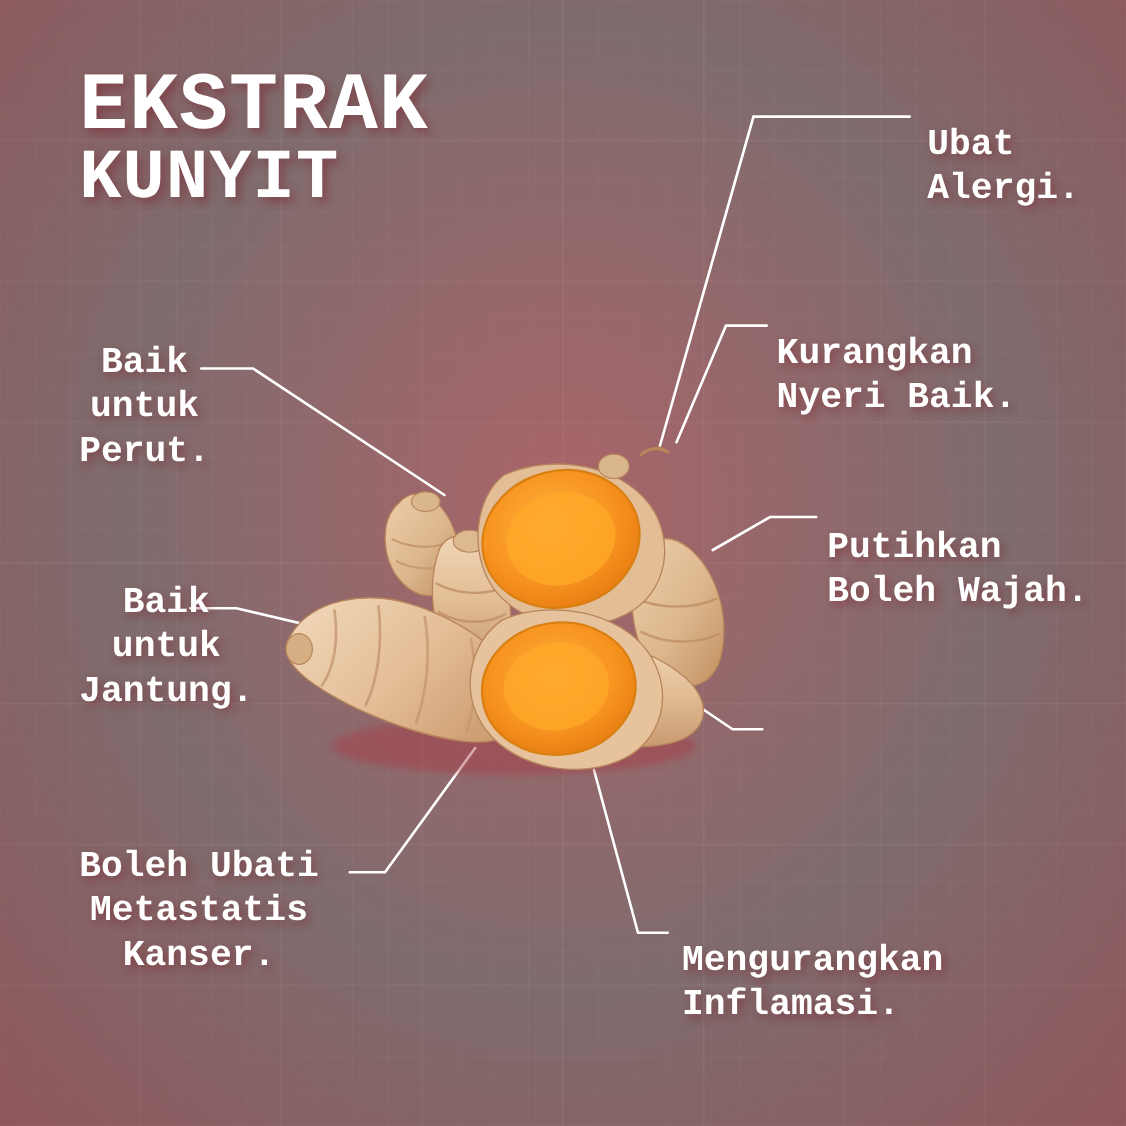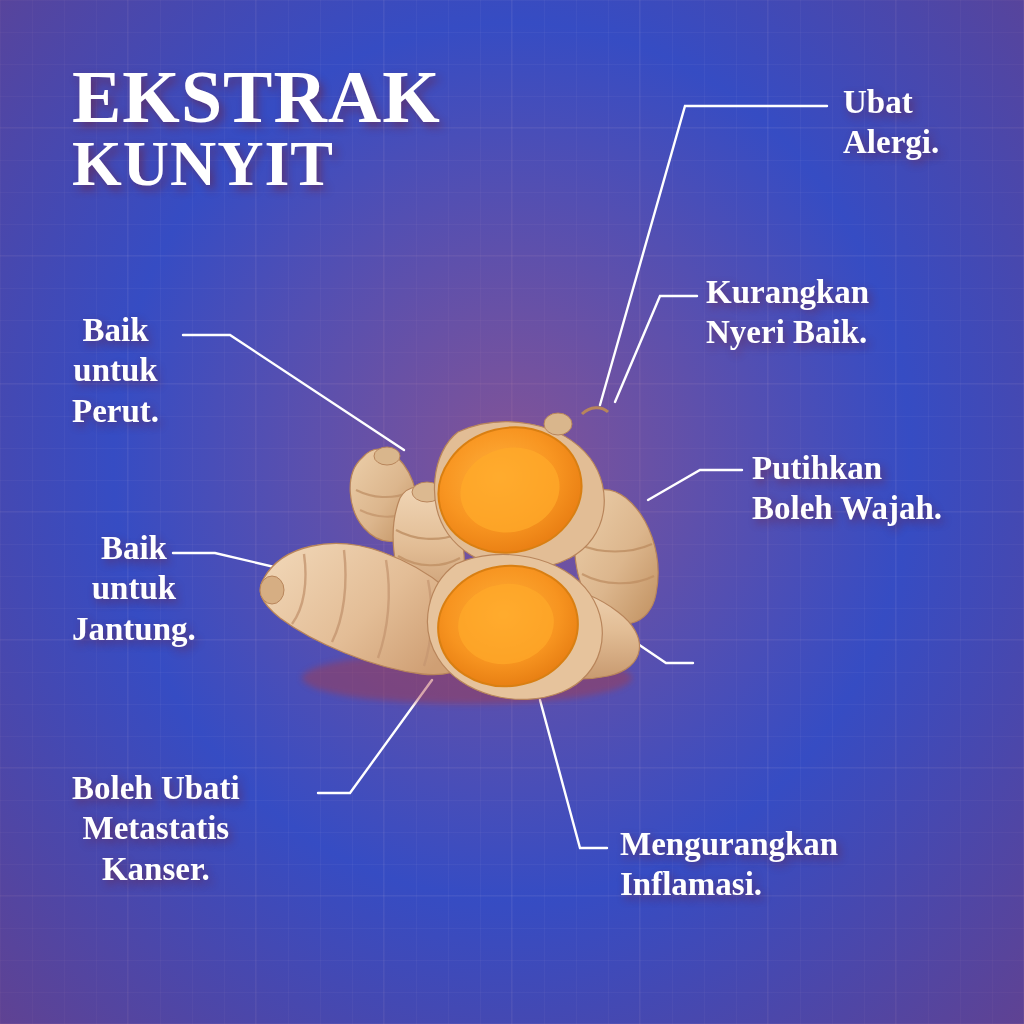--- a/index.html
+++ b/index.html
@@ -5,22 +5,22 @@
   html, body {
     margin: 0;
     padding: 0;
     background: #c94a54;
   }
   #poster {
     position: relative;
     width: 1024px;
     height: 1024px;
     overflow: hidden;
-    background: #1d4ed8;
-    font-family: Liberation Serif, serif;
+    background: #737373;
+    font-family: Liberation Mono, monospace;
   }
   
   .grid {
     position: absolute;
     inset: 0;
     background-image:
       linear-gradient(to right, rgba(255,255,255,0.07) 1px, transparent 1px),
       linear-gradient(to bottom, rgba(255,255,255,0.07) 1px, transparent 1px);
     background-size: 128px 128px;
     background-position: -1px -1px;
@@ -63,21 +63,21 @@
   .label {
     position: absolute;
     color: #ffffff;
     font-weight: 800;
     font-size: 33px;
     line-height: 1.22;
     text-shadow: 3px 4px 8px rgba(120,25,35,0.45);
     z-index: 6;
     white-space: pre-line;
   }
-  .label.right { text-align: left; }
+  .label.right { text-align: left; margin-top: 30px; }
   .label.left  { text-align: center; }
 
   
   svg.lines {
     position: absolute;
     inset: 0;
     width: 1024px;
     height: 1024px;
     z-index: 4;
     pointer-events: none;

